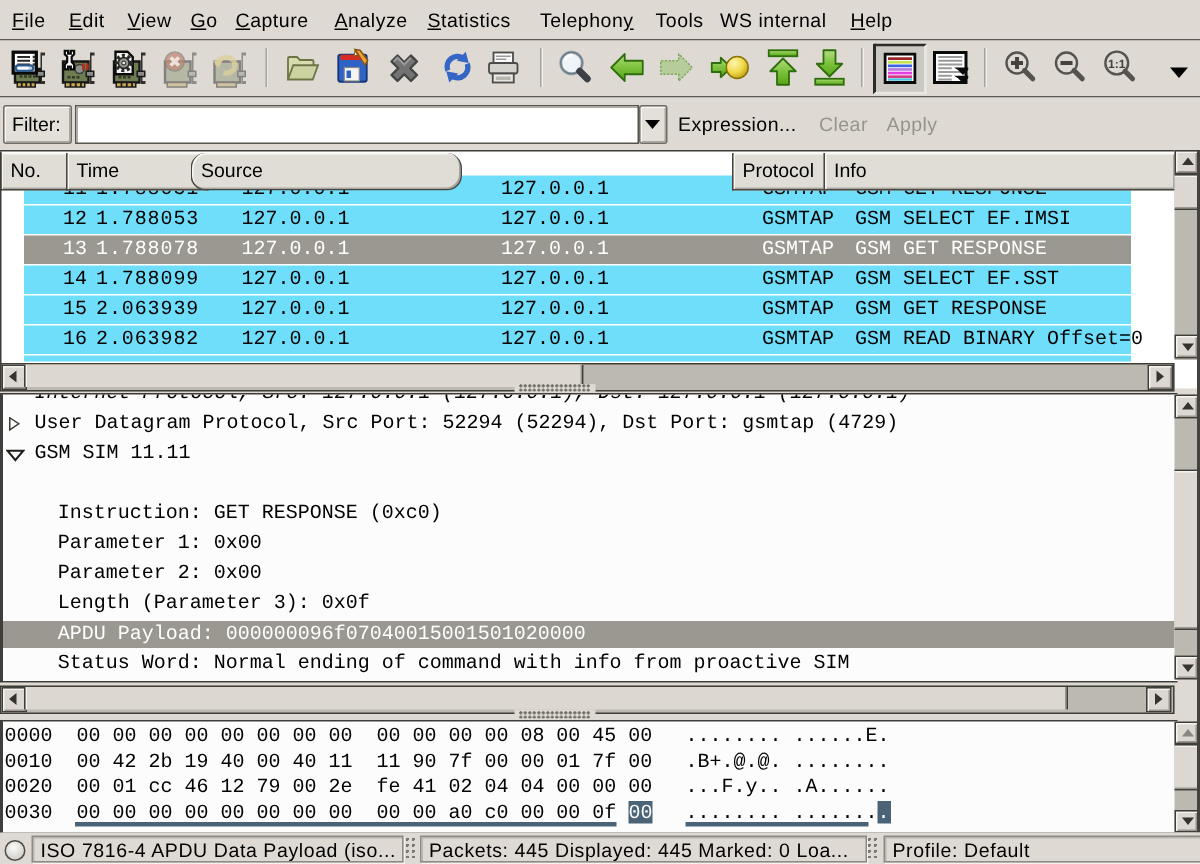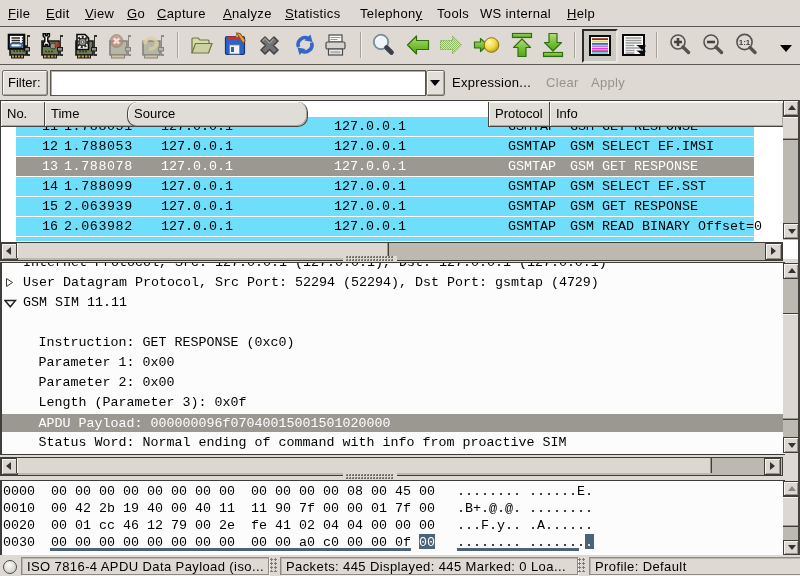--- a/index.html
+++ b/index.html
@@ -368,21 +368,21 @@
 <div class="arr abs" style="left:788px;top:105px;border-left:4px solid transparent;border-right:4px solid transparent;border-bottom:5px solid #35332f;"></div>
 <div class="sthumbv abs" style="left:783px;top:116px;width:16px;height:22px;"></div>
 <div class="sbtn abs" style="left:783px;top:223px;width:14px;height:14px;"></div>
 <div class="arr abs" style="left:788px;top:229px;border-left:4px solid transparent;border-right:4px solid transparent;border-top:5px solid #35332f;"></div>
 
 <div class="abs" style="left:343px;top:256px;width:54px;height:6px;background:#dedad3;"></div>
 <div class="dots abs" style="left:346px;top:256px;"></div>
 
 <div id="dpane" class="abs">
   <div class="drow" style="top:-10px;">
-        <div class="mono" style="left:21px;">Internet Protocol, Src: 127.0.0.1 (127.0.0.1), Dst: 127.0.0.1 (127.0.0.1)</div>
+        <div class="mono" style="left:21px;font-style:italic;">Internet Protocol, Src: 127.0.0.1 (127.0.0.1), Dst: 127.0.0.1 (127.0.0.1)</div>
       </div>
   <div class="drow" style="top:10px;">
     <svg width="9" height="10" style="position:absolute;left:3px;top:5px;">
           <path d="M1.5,0.5 L7.5,4.5 L1.5,8.5 Z" fill="#fcfcfc" stroke="#3a3a36" stroke-width="1"></path>
         </svg>
     <div class="mono" style="left:21px;">User Datagram Protocol, Src Port: 52294 (52294), Dst Port: gsmtap (4729)</div>
   </div>
   <div class="drow" style="top:30px;">
     <svg width="13" height="9" style="position:absolute;left:2px;top:6px;">
           <path d="M1,1.5 L11.5,1.5 L6.25,7.8 Z" fill="#fcfcfc" stroke="#1e1e1c" stroke-width="1.4"></path>

